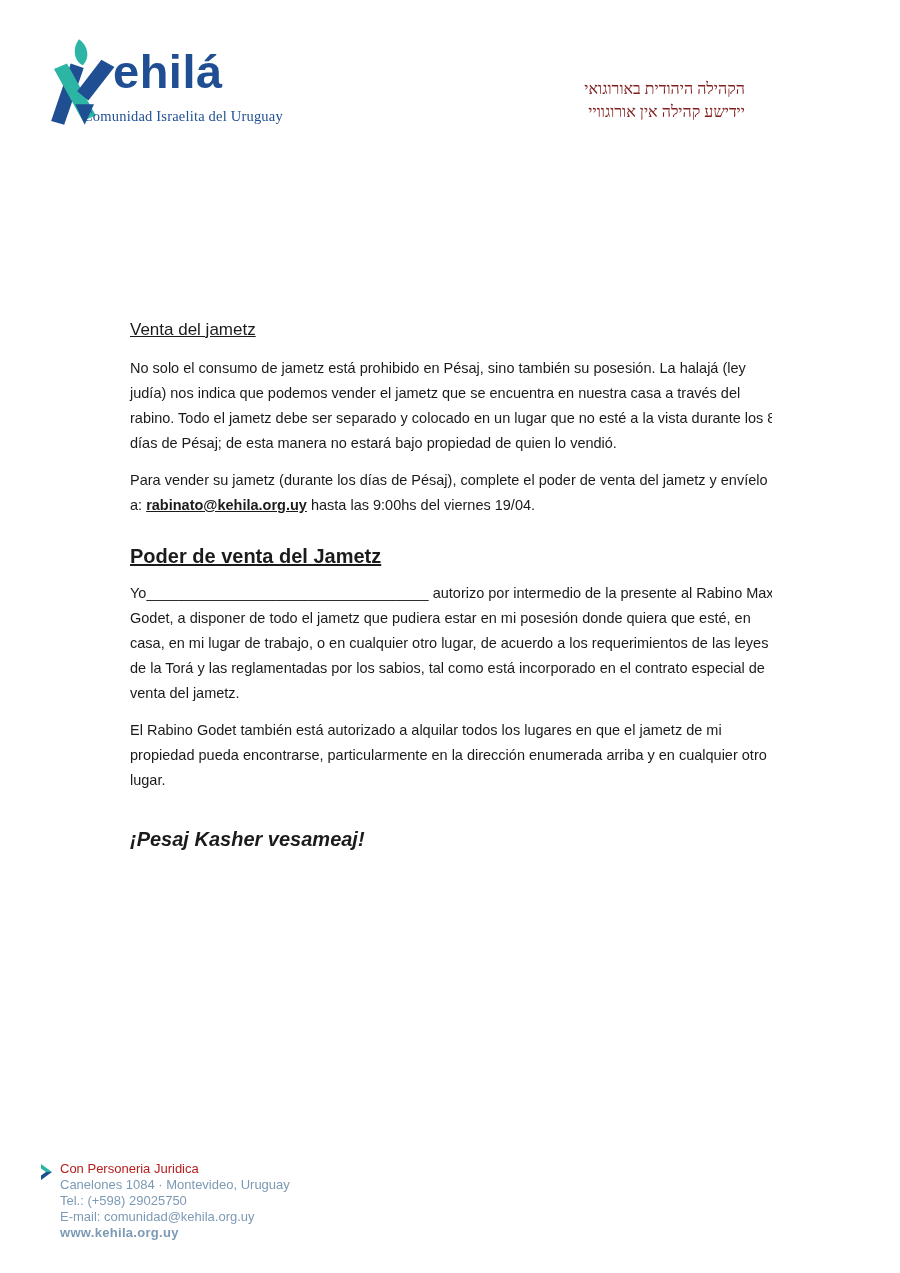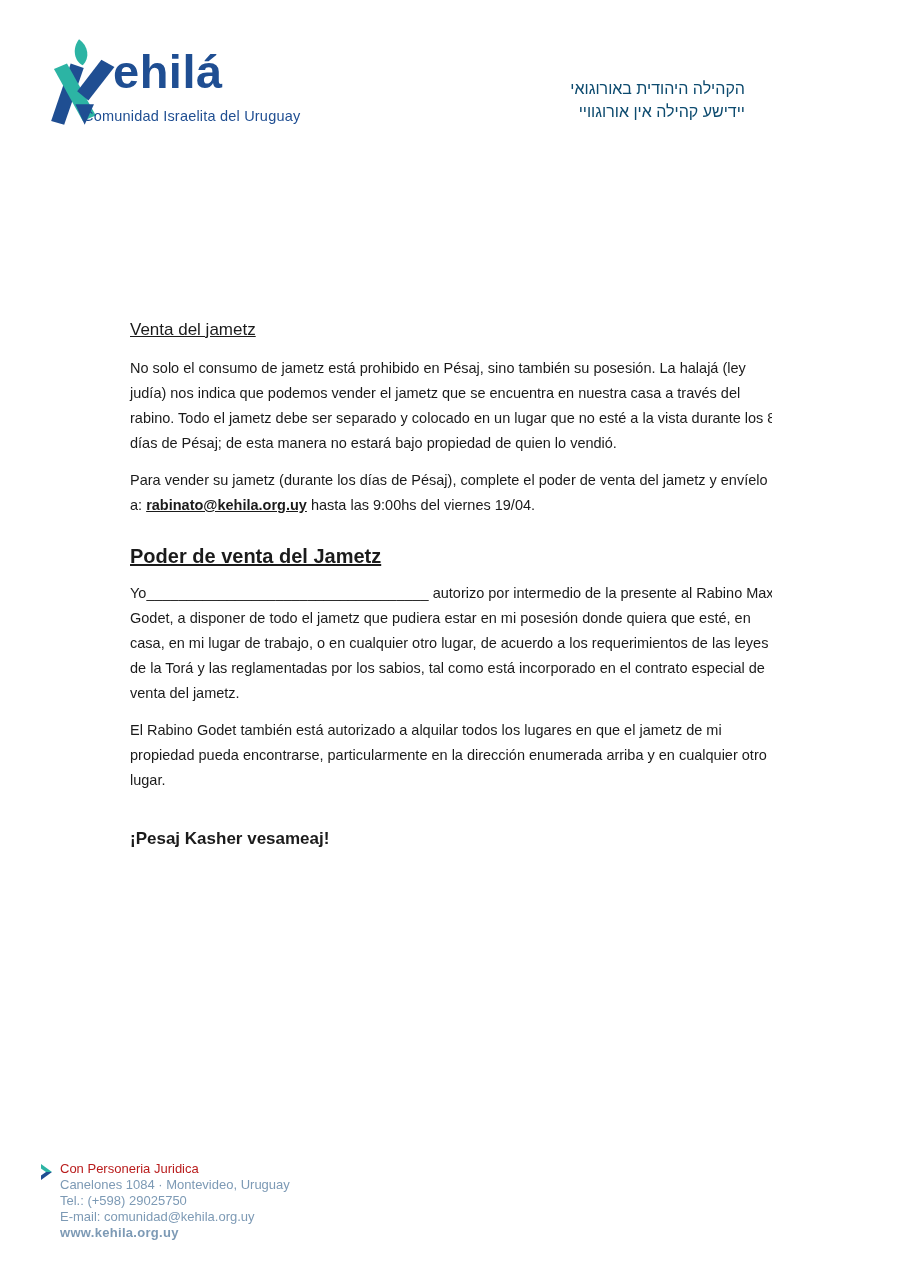--- a/index.html
+++ b/index.html
@@ -16,45 +16,45 @@
   
   .logo { position: absolute; left: 40px; top: 36px; width: 280px; height: 95px; }
   .logo-mark { position: absolute; left: 0; top: 0; }
   .brand-word {
     position: absolute; left: 73px; top: 8px;
     font-size: 47px; font-weight: bold; letter-spacing: 0.5px;
     color: #1f4e92;
   }
   .tagline {
     position: absolute; left: 43px; top: 72px;
-    font-size: 14.5px; color: #1f4e92; letter-spacing: 0.2px;
+    font-size: 14.5px; color: #1f4e92; letter-spacing: 0.2px; font-family: Liberation Serif, serif;
   }
 
   .hebrew {
     position: absolute; right: 27px; top: 77px;
     text-align: right; direction: rtl;
-    color: #0c4a6e; font-size: 16px; line-height: 23px;
-    font-family: Liberation Sans, sans-serif;
+    color: #7f1d1d; font-size: 16px; line-height: 23px;
+    font-family: Liberation Serif, serif;
   }
 
   
   .content { position: absolute; left: 130px; top: 320px; width: 648px; }
   .doc-title {
     font-size: 17px; font-weight: normal; text-decoration: underline;
     margin: 0 0 16px 0;
   }
   .para { font-size: 14.5px; line-height: 25px; margin: 12px 0 0 0; }
   .para:first-of-type { margin-top: 0; }
   .section-title {
     font-size: 20px; font-weight: bold; text-decoration: underline;
     margin: 26px 0 0 0; line-height: 25px;
   }
   .email-link { font-weight: bold; text-decoration: underline; color: #1b1b1b; }
   .closing {
-    font-size: 17px; font-weight: bold; 
+    font-size: 20px; font-weight: bold; font-style: italic;
     line-height: 20px; margin: 12px 0 0 0;
   }
   .closing-first { margin-top: 36px; }
 
   
   .footer { position: absolute; left: 40px; top: 1161px; }
   .footer-icon { position: absolute; left: 0; top: 2px; }
   .footer-lines { margin-left: 20px; font-size: 13px; line-height: 16px; color: #7d9ab5; }
   .footer-line-light { color: #b91c1c; }
   .footer-line-bold { font-weight: bold; letter-spacing: 0.3px; }

